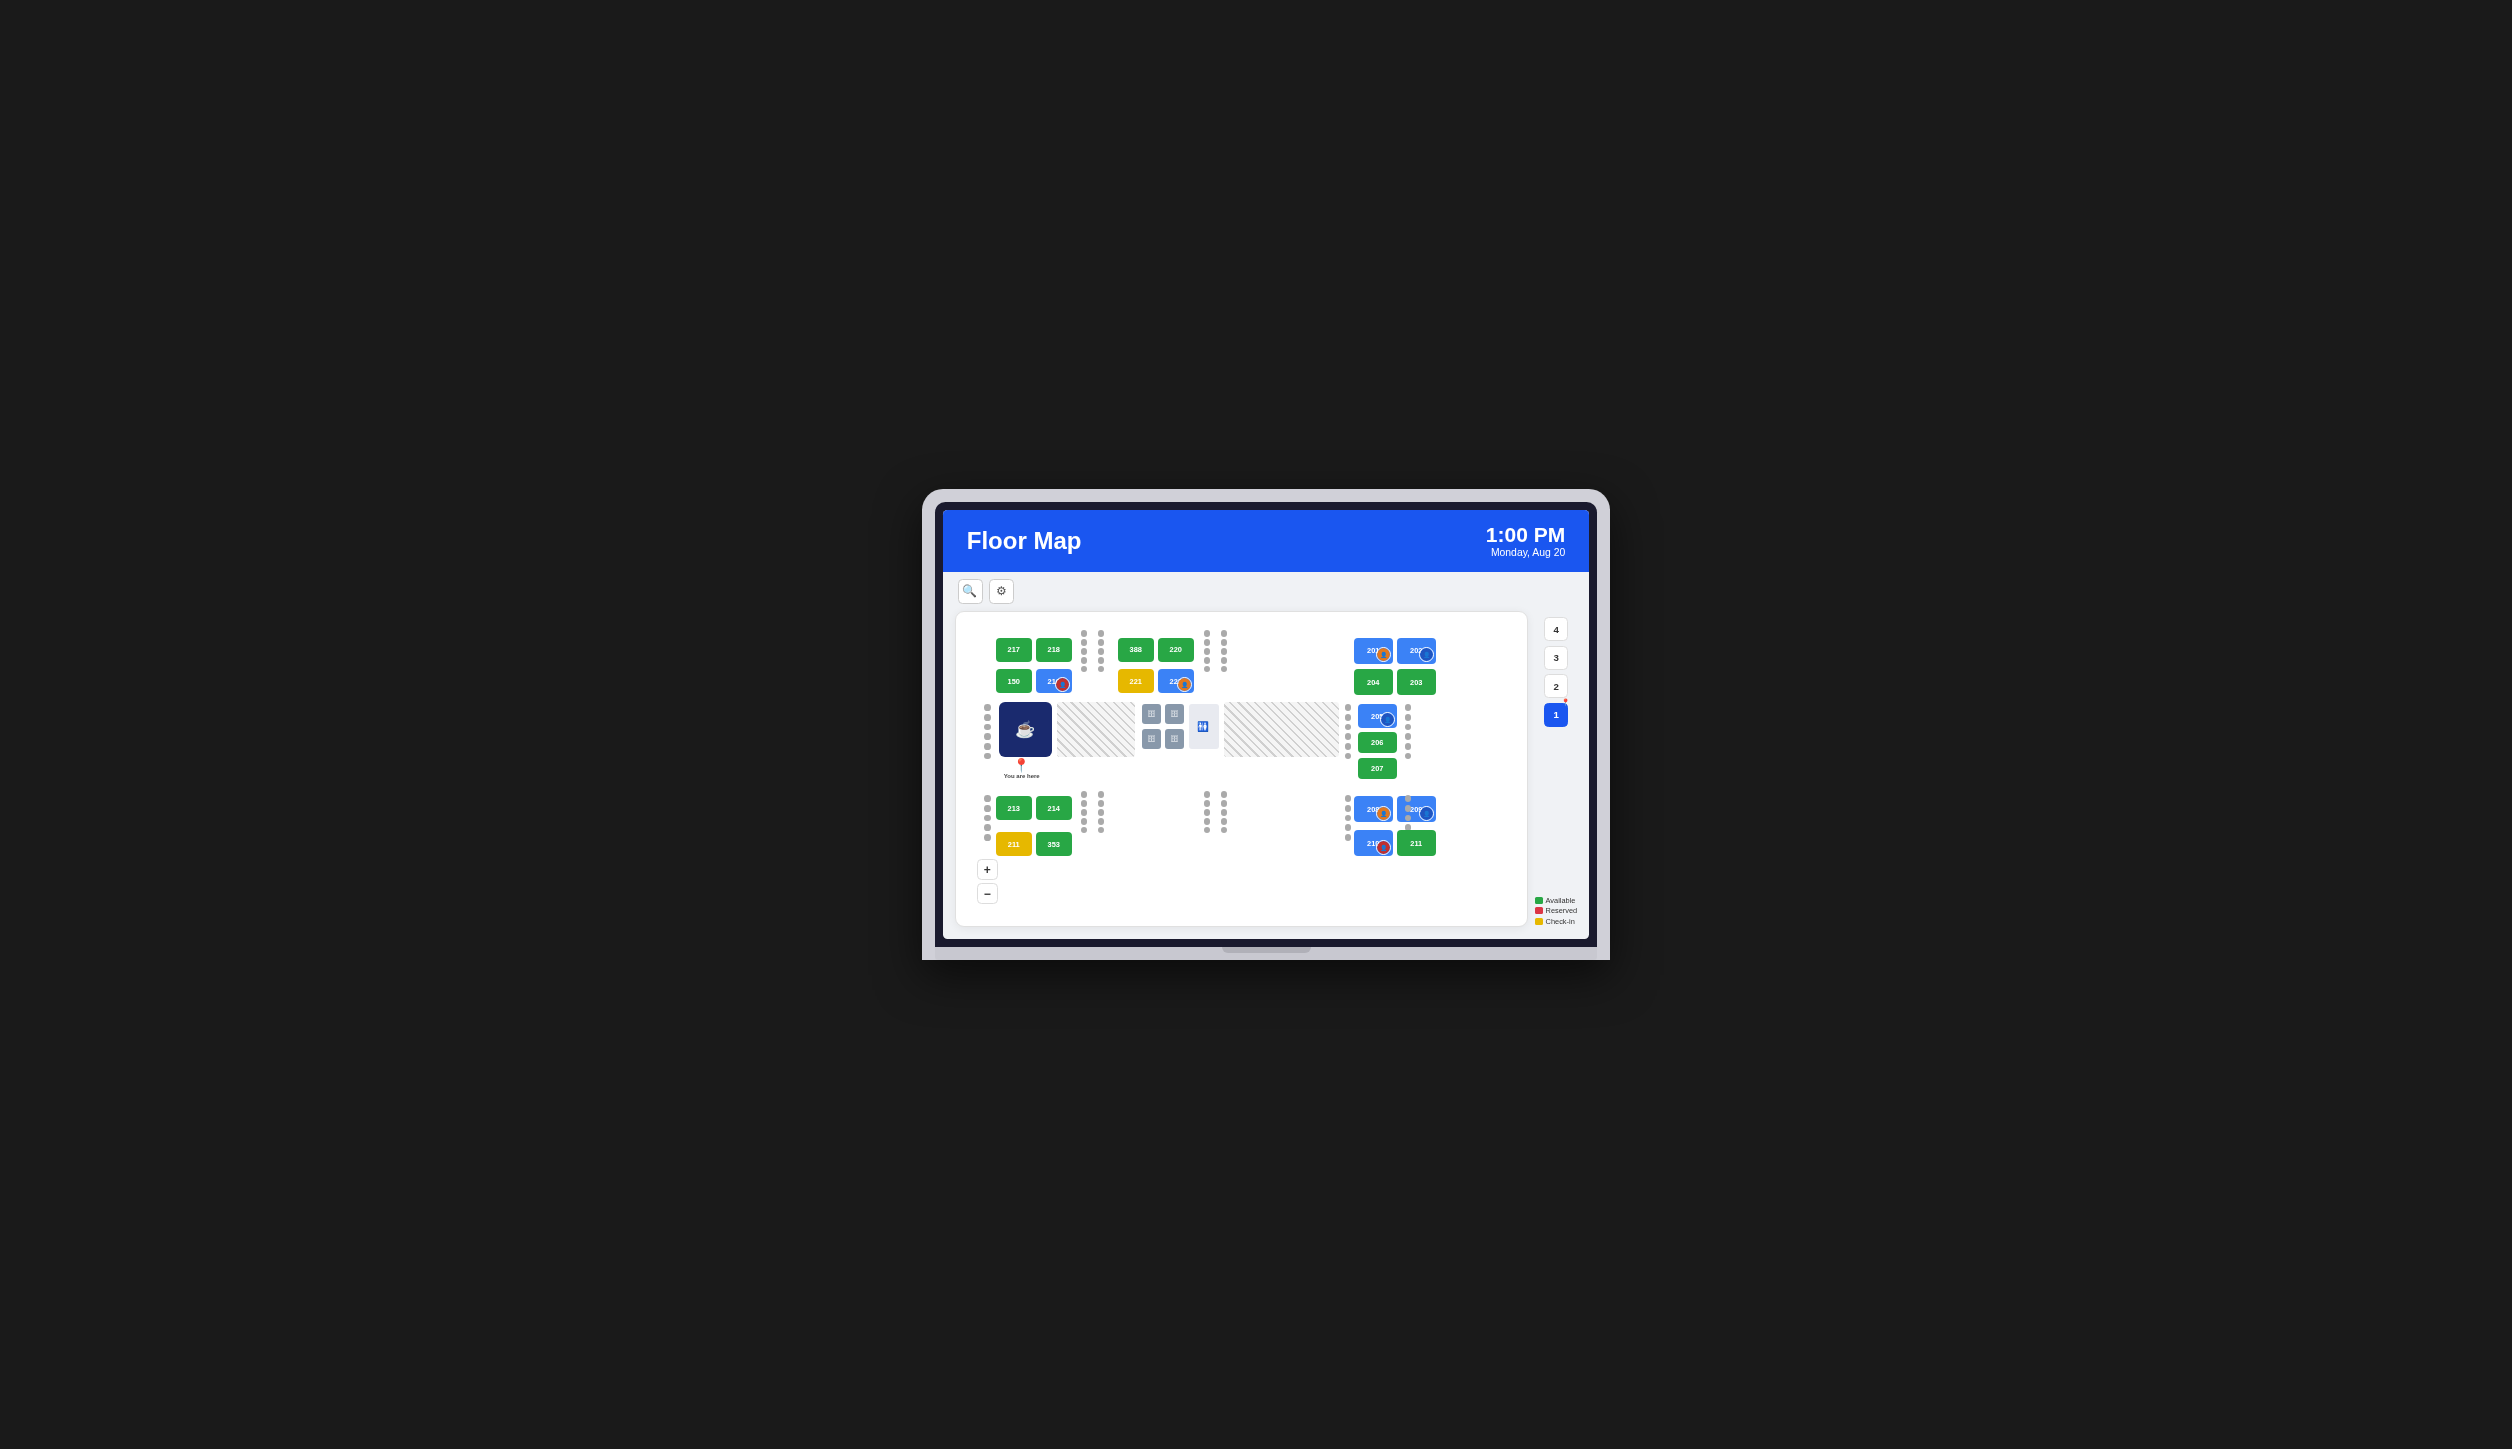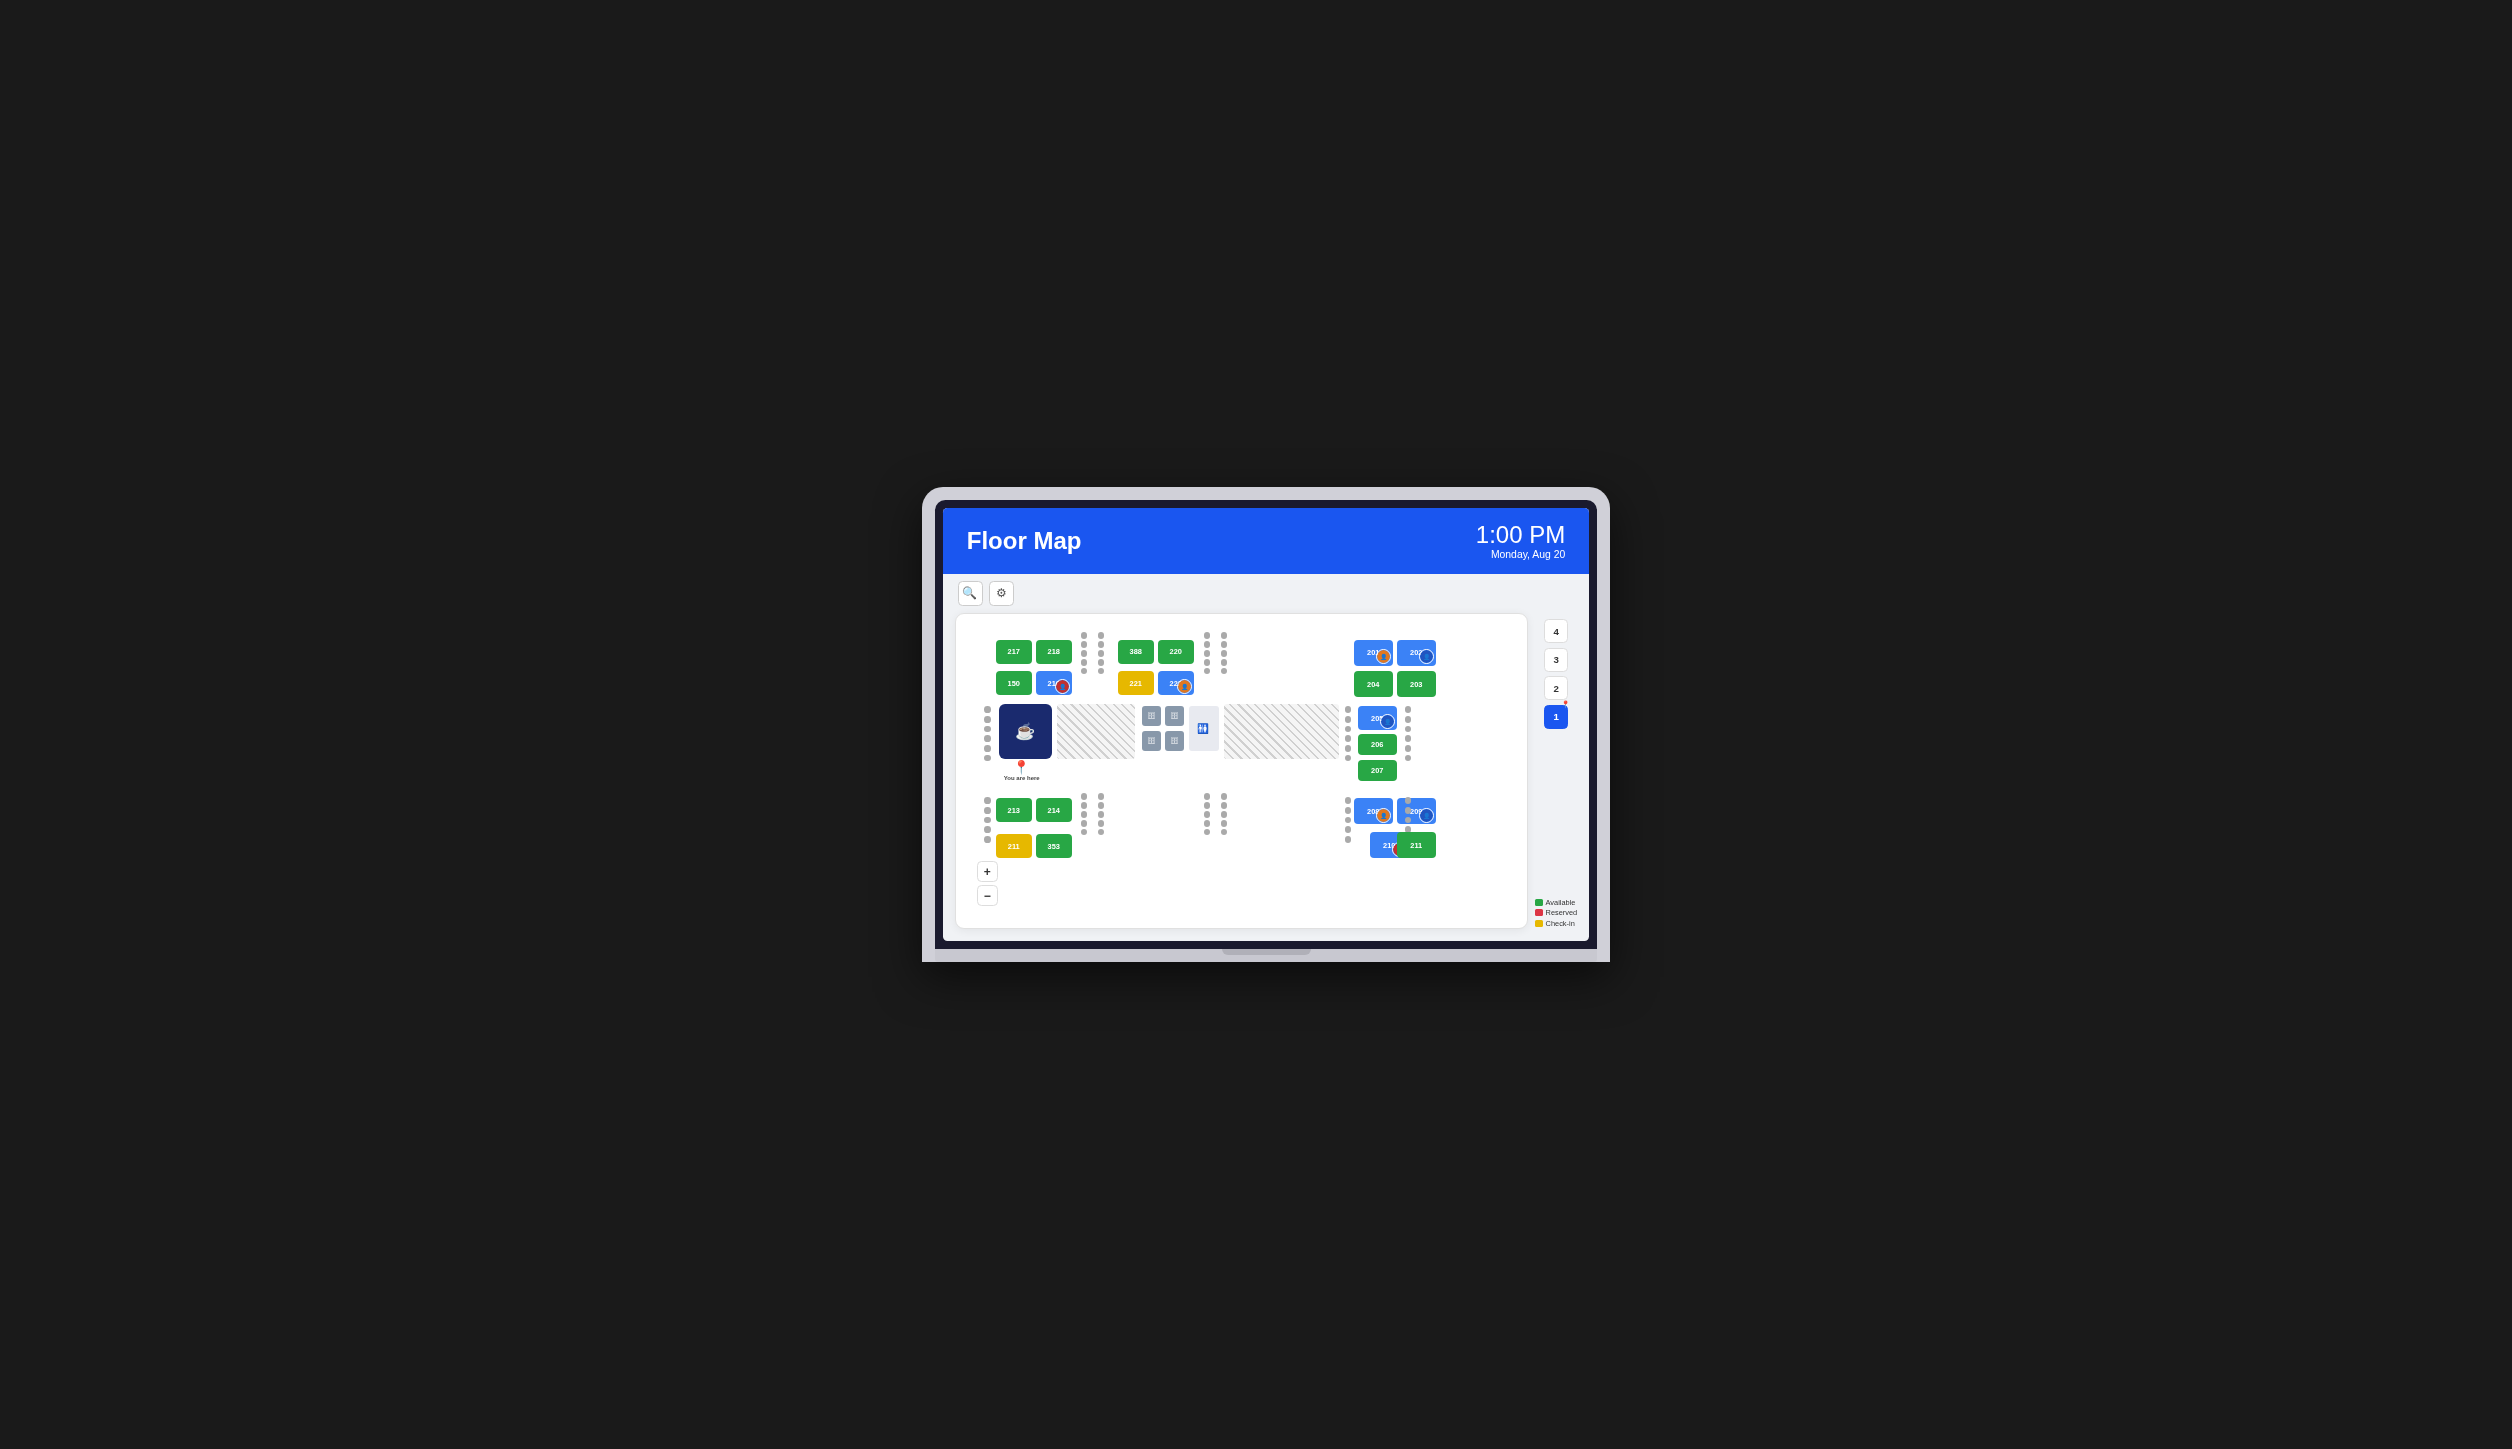--- a/index.html
+++ b/index.html
@@ -59,22 +59,22 @@
     .header-title {
       color: #fff;
       font-size: 24px;
       font-weight: 800;
     }
     .header-datetime {
       text-align: right;
       color: #fff;
     }
     .header-time {
-      font-size: 24px;
-      font-weight: 400;
+      font-size: 21px;
+      font-weight: 700;
     }
     .header-date {
       font-size: 10.4px;
       font-weight: 400;
     }
 
     
     .toolbar {
       padding: 7.4px 15px;
       display: flex;
@@ -520,21 +520,21 @@
                 <div class="pillar" style="width:6.7px;height:6.7px;background:#aaa;border-radius:50%;"></div>
                 <div class="pillar" style="width:6.7px;height:6.7px;background:#aaa;border-radius:50%;"></div>
                 <div class="pillar" style="width:6.7px;height:6.7px;background:#aaa;border-radius:50%;"></div>
                 <div class="pillar" style="width:6.7px;height:6.7px;background:#aaa;border-radius:50%;"></div>
                 <div class="pillar" style="width:6.7px;height:6.7px;background:#aaa;border-radius:50%;"></div>
               </div>
 
               <div class="desk checkin" style="left:28px;top:208px;width:36px;height:24px;">211</div>
               <div class="desk available" style="left:68px;top:208px;width:36px;height:24px;">353</div>
 
-              <div class="desk reserved" style="left:386px;top:206px;width:39px;height:26px;margin-left:16px;">210
+              <div class="desk reserved" style="left:386px;top:206px;width:39px;height:26px;">210
                 <div class="desk-avatar">
                     <div class="avatar-placeholder" style="background:#c03030;">👤</div>
                   </div>
               </div>
               <div class="desk available" style="left:429px;top:206px;width:39px;height:26px;">211</div>
 
             </div>
 
             <div class="zoom-controls">
               <button class="zoom-btn">+</button>

